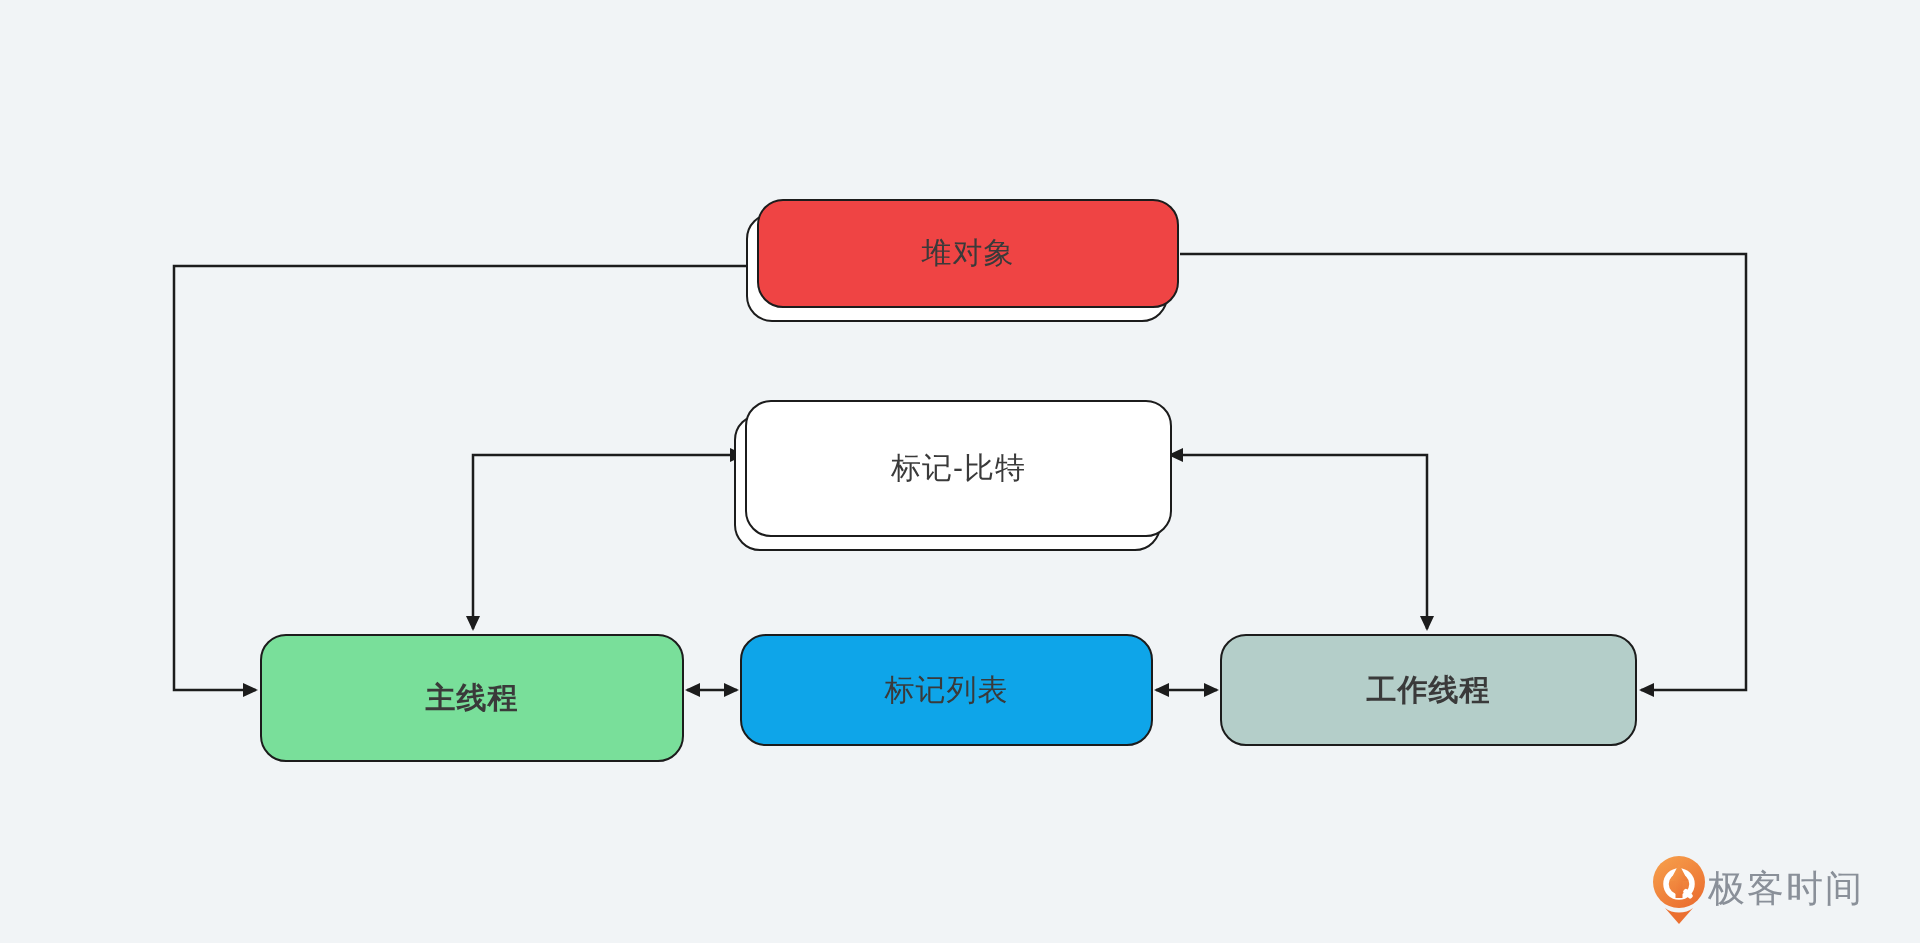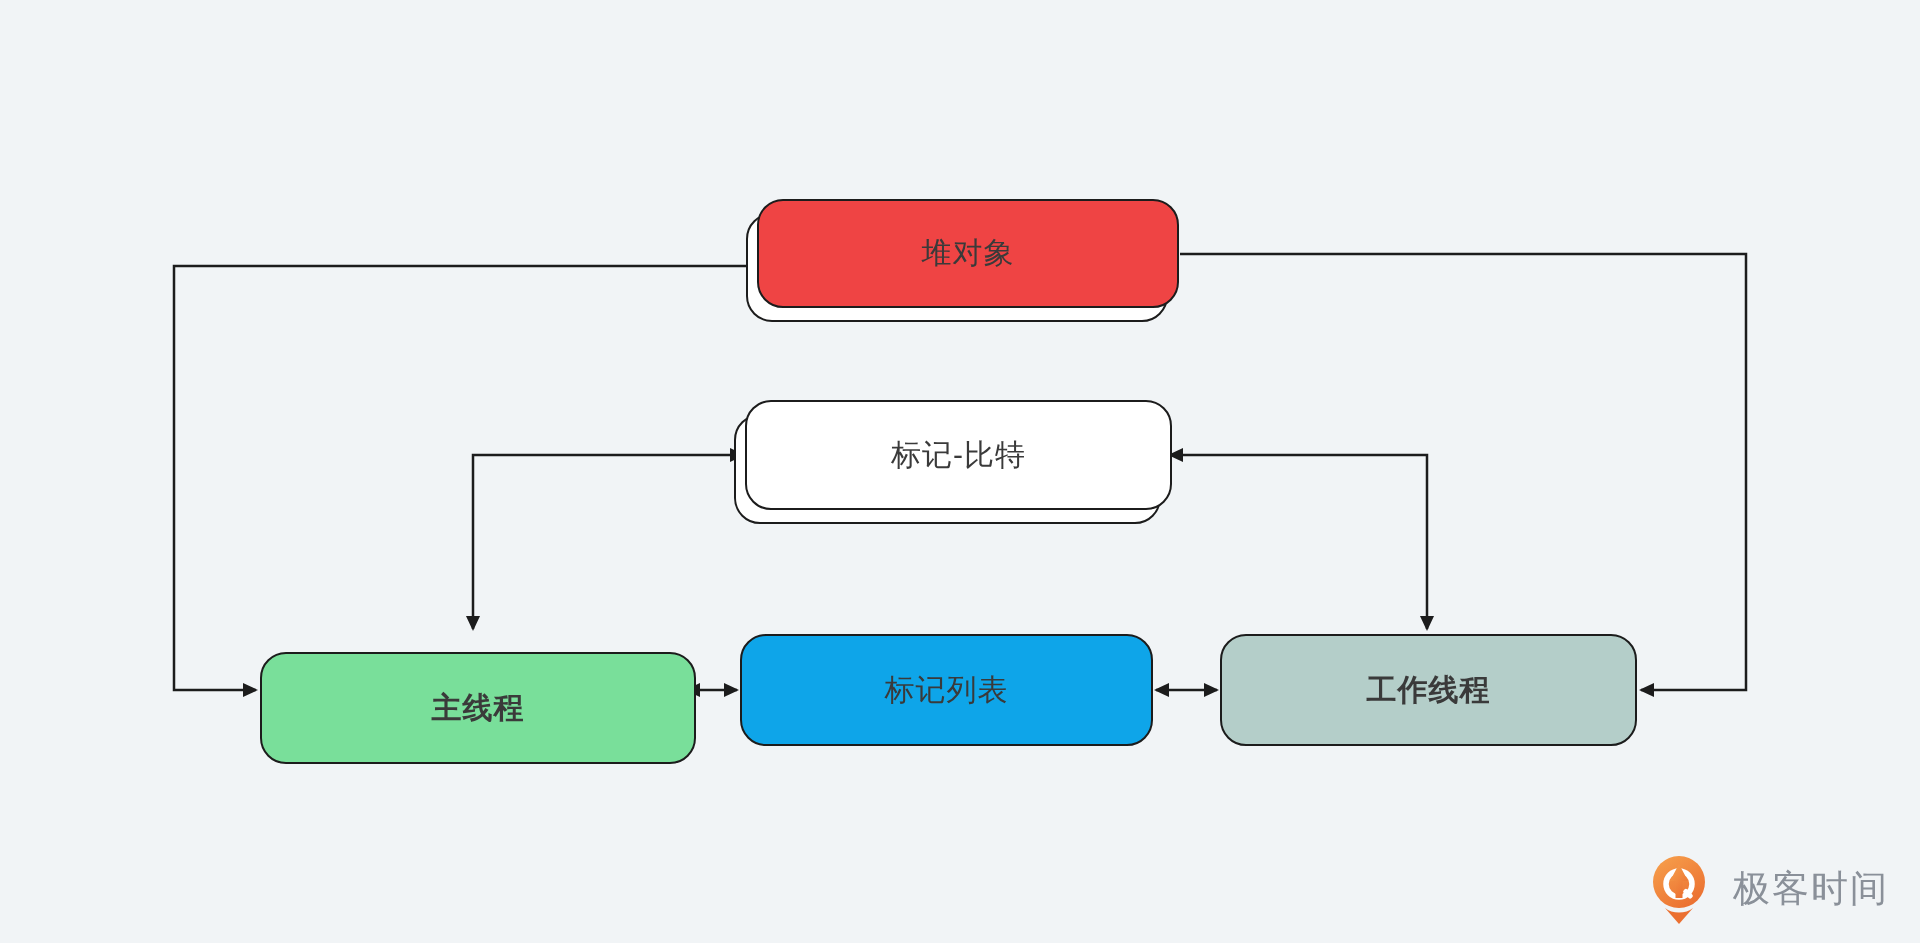--- a/index.html
+++ b/index.html
@@ -30,21 +30,21 @@
   }
   .node .label{
     font-size:30px;
     color:var(--text,#3a3a3a);
     letter-spacing:1px;
   }
   .node.bold .label{font-weight:bold;}
   
   .logo{
     position:absolute;left:1652px;top:855px;z-index:3;
-    display:flex;align-items:flex-start;gap:27px;
+    display:flex;align-items:flex-start;gap:2px;
   }
   .logo-text{
     font-size:37px;
     letter-spacing:2px;
     margin-top:9px;
     white-space:nowrap;
   }
 </style>
 </head>
 <body style="background: rgb(241, 244, 246); --stroke: #1C1C1C; --text: #3A3A3A;">
@@ -65,28 +65,28 @@
     <path class="edge" d="M 1156 690 H 1217" marker-start="url(#arrow)" marker-end="url(#arrow)"></path>
   </svg>
 
   <div class="node" style="left:757px;top:199px;width:422px;height:109px;">
     <div class="layer back"></div>
     <div class="layer front" style="background: #ef4444;">
       <span class="label">堆对象</span>
     </div>
   </div>
 
-  <div class="node" style="left:745px;top:400px;width:427px;height:110px;">
+  <div class="node" style="left:745px;top:400px;width:427px;height:137px;">
     <div class="layer back"></div>
     <div class="layer front" style="background: rgb(255, 255, 255);">
       <span class="label">标记-比特</span>
     </div>
   </div>
 
-  <div class="node bold" style="left:260px;top:652px;width:424px;height:112px;padding-left:12px;">
+  <div class="node bold" style="left:260px;top:634px;width:424px;height:128px;">
     <div class="layer front" style="background: rgb(121, 223, 154);">
       <span class="label">主线程</span>
     </div>
   </div>
 
   <div class="node" style="left:740px;top:634px;width:413px;height:112px;">
     <div class="layer front" style="background: #0ea5e9;">
       <span class="label">标记列表</span>
     </div>
   </div>

